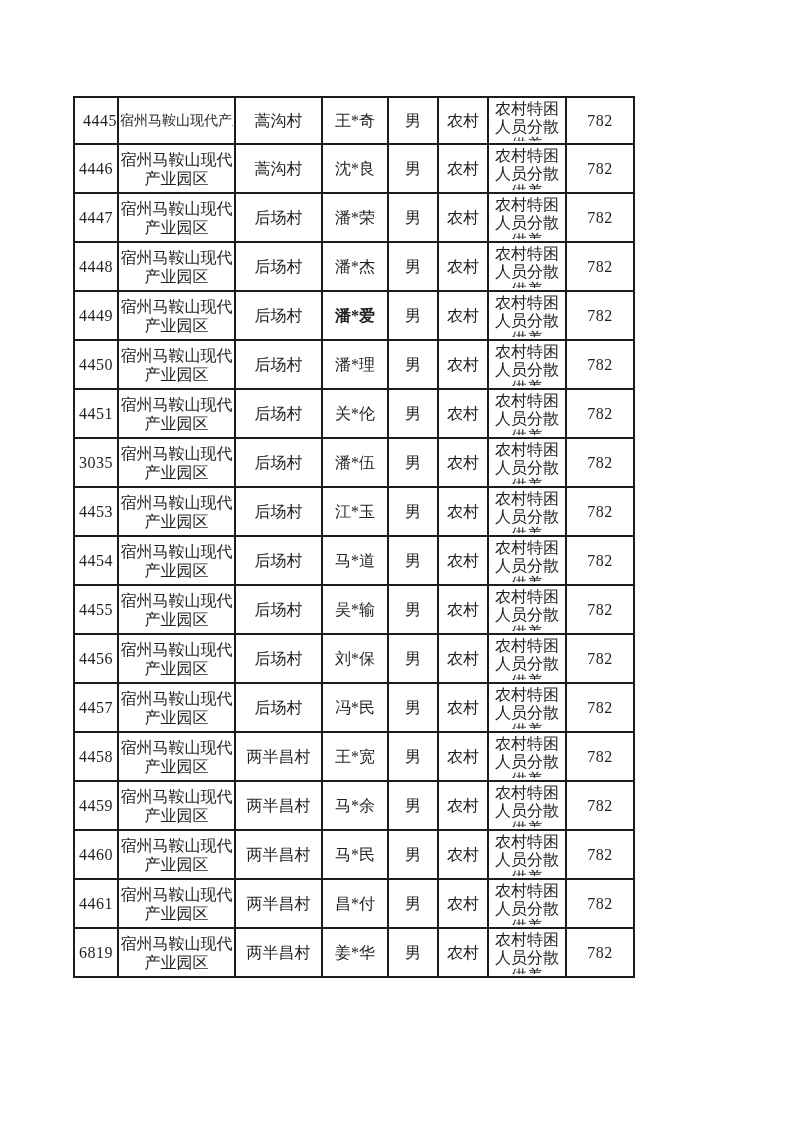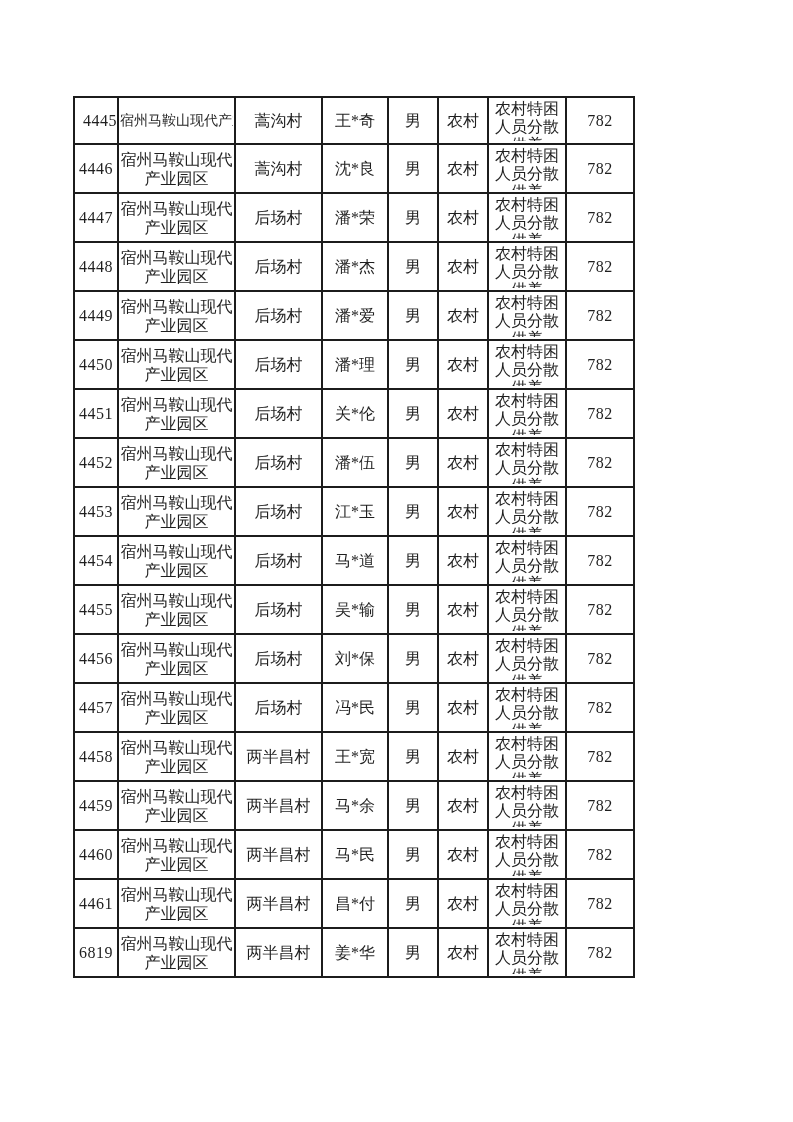--- a/index.html
+++ b/index.html
@@ -123,21 +123,21 @@
             <div class="cat-inner">农村特困人员分散供养</div>
           </td>
           <td class="cell-amount" style="border-color: rgb(28, 28, 28);">782</td>
         </tr>
         <tr>
           <td class="cell-id" style="border-color: rgb(28, 28, 28);">4449</td>
           <td class="cell-org" style="border-color: rgb(28, 28, 28);">
             <div class="org-inner">宿州马鞍山现代产业园区</div>
           </td>
           <td class="cell-village" style="border-color: rgb(28, 28, 28);">后场村</td>
-          <td class="cell-name" style="border-color: rgb(28, 28, 28);">潘*爱</td>
+          <td class="cell-name" style="border-color: rgb(28, 28, 28); font-weight: bold;">潘*爱</td>
           <td class="cell-gender" style="border-color: rgb(28, 28, 28);">男</td>
           <td class="cell-area" style="border-color: rgb(28, 28, 28);">农村</td>
           <td class="cell-category" style="border-color: rgb(28, 28, 28);">
             <div class="cat-inner">农村特困人员分散供养</div>
           </td>
           <td class="cell-amount" style="border-color: rgb(28, 28, 28);">782</td>
         </tr>
         <tr>
           <td class="cell-id" style="border-color: rgb(28, 28, 28); margin-left: 24px;">4450</td>
           <td class="cell-org" style="border-color: rgb(28, 28, 28);">
@@ -160,21 +160,21 @@
           <td class="cell-village" style="border-color: rgb(28, 28, 28);">后场村</td>
           <td class="cell-name" style="border-color: rgb(28, 28, 28);">关*伦</td>
           <td class="cell-gender" style="border-color: rgb(28, 28, 28);">男</td>
           <td class="cell-area" style="border-color: rgb(28, 28, 28);">农村</td>
           <td class="cell-category" style="border-color: rgb(28, 28, 28);">
             <div class="cat-inner">农村特困人员分散供养</div>
           </td>
           <td class="cell-amount" style="border-color: rgb(28, 28, 28);">782</td>
         </tr>
         <tr>
-          <td class="cell-id" style="border-color: rgb(28, 28, 28);">4452</td>
+          <td class="cell-id" style="border-color: rgb(28, 28, 28);">3035</td>
           <td class="cell-org" style="border-color: rgb(28, 28, 28);">
             <div class="org-inner">宿州马鞍山现代产业园区</div>
           </td>
           <td class="cell-village" style="border-color: rgb(28, 28, 28);">后场村</td>
           <td class="cell-name" style="border-color: rgb(28, 28, 28);">潘*伍</td>
           <td class="cell-gender" style="border-color: rgb(28, 28, 28);">男</td>
           <td class="cell-area" style="border-color: rgb(28, 28, 28);">农村</td>
           <td class="cell-category" style="border-color: rgb(28, 28, 28);">
             <div class="cat-inner">农村特困人员分散供养</div>
           </td>

